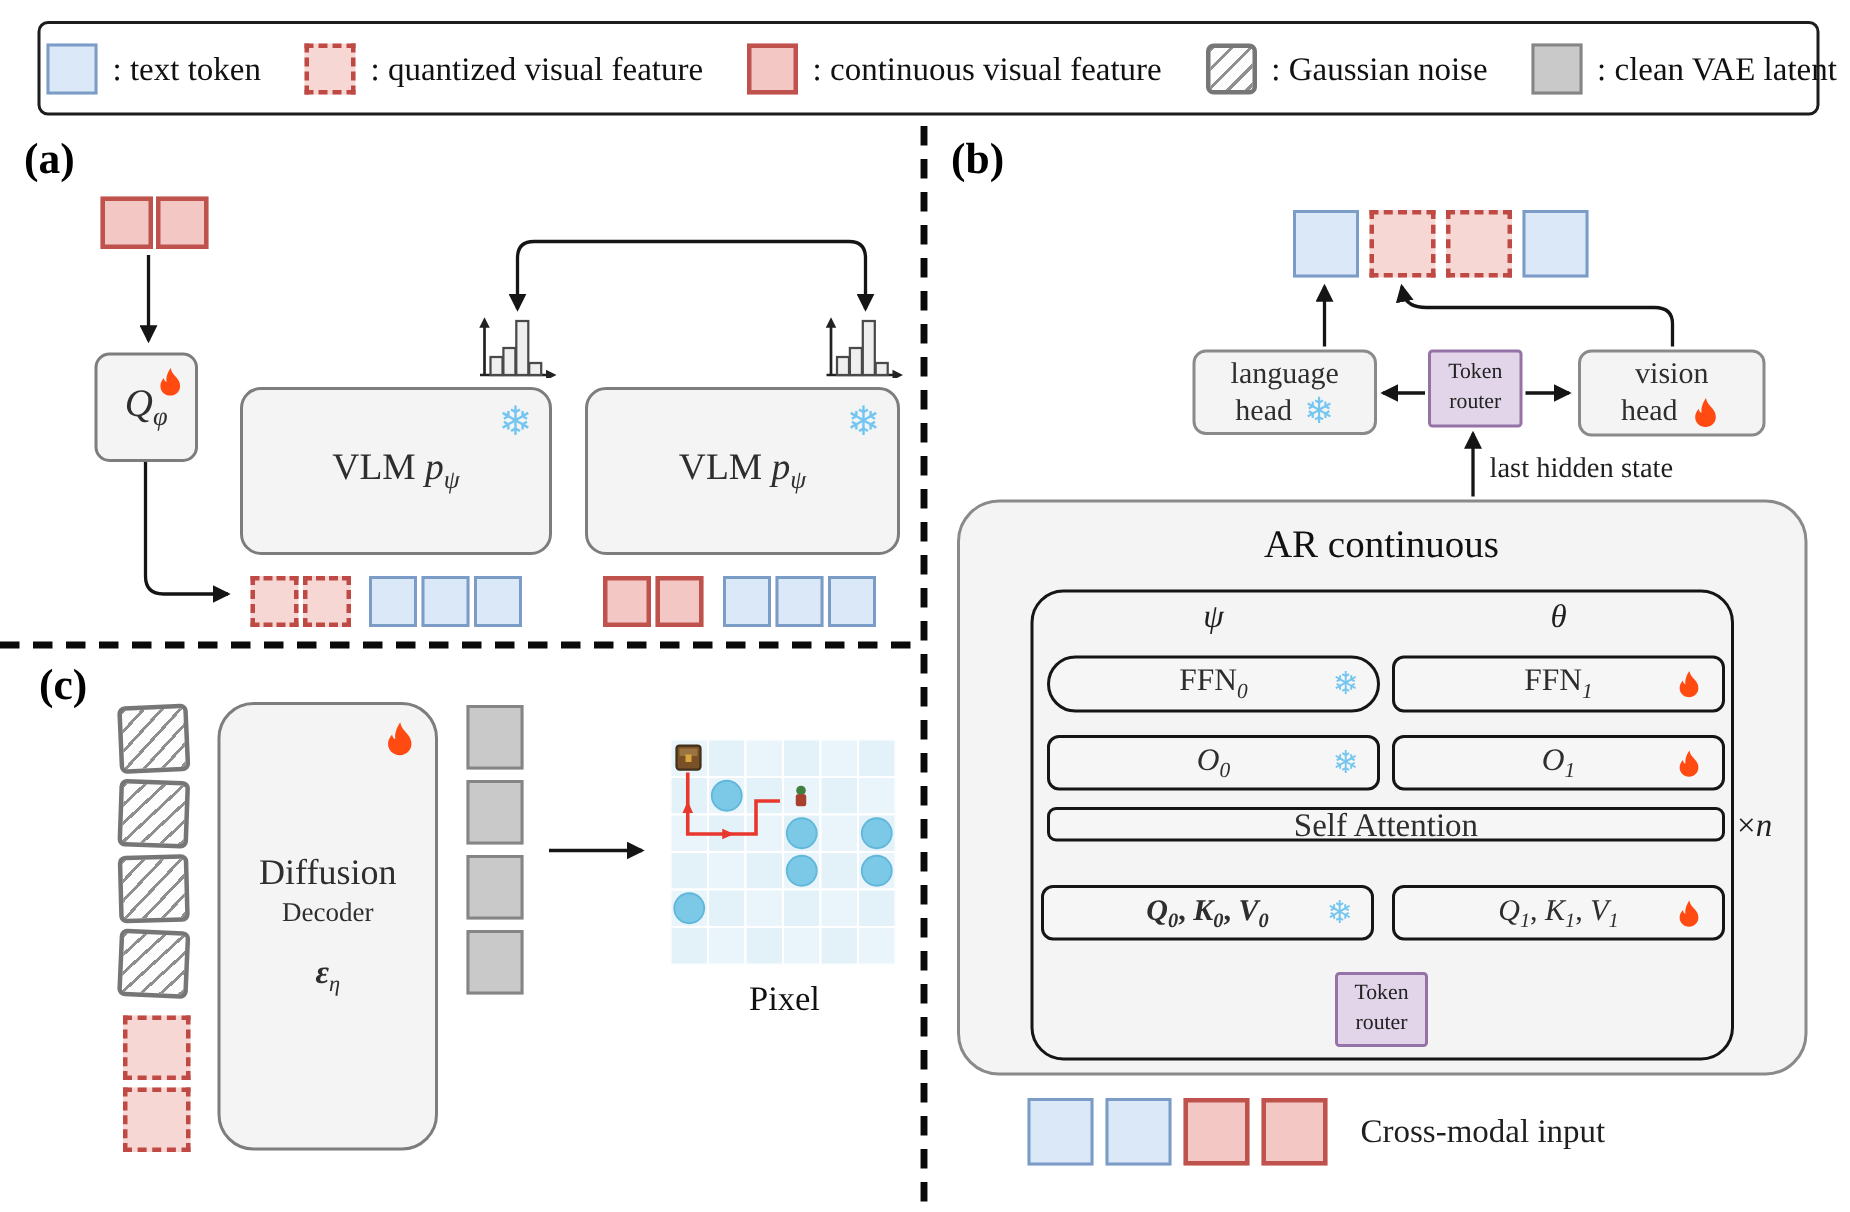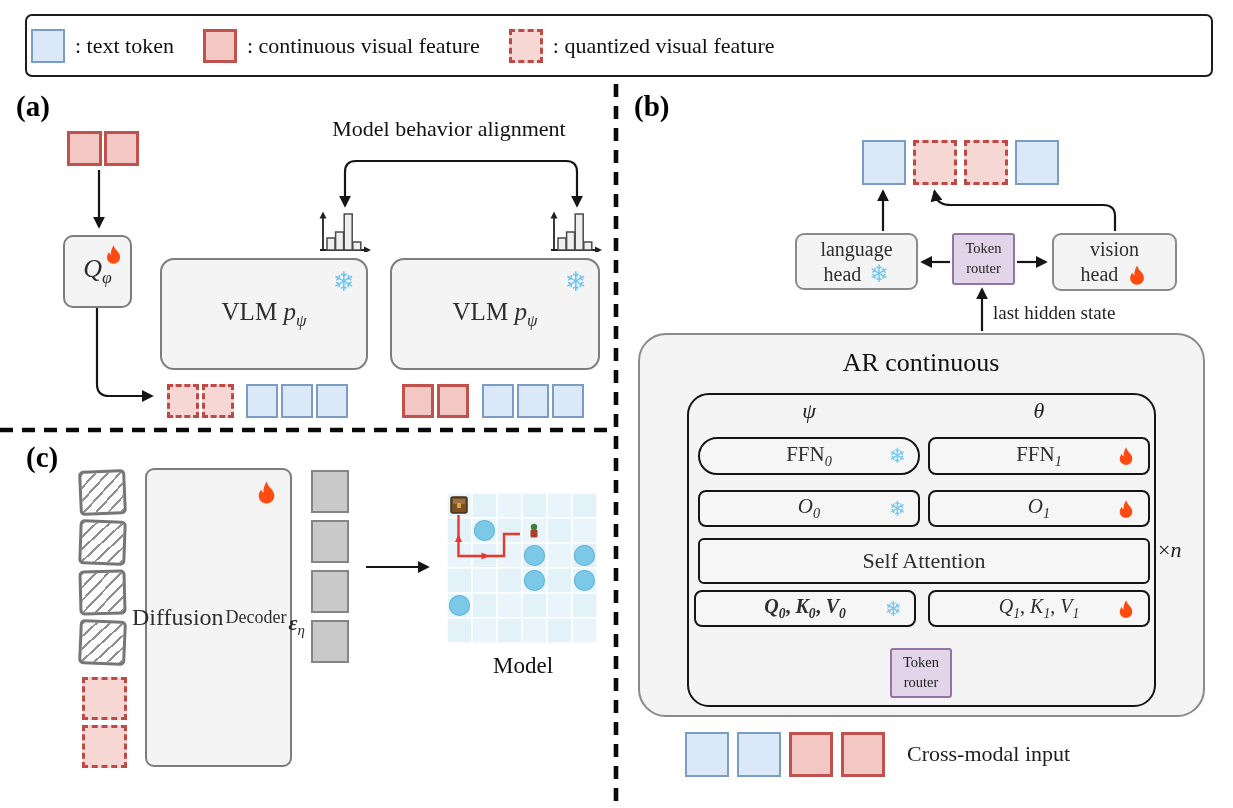--- a/index.html
+++ b/index.html
@@ -51,26 +51,34 @@
 <body>
 
 <div class="canvas">
 
   <div class="legend">
     <div class="li">
       <span class="sw text"></span>
       <span class="llabel">: text token</span>
     </div>
     <div class="li">
+      <span class="sw quantized"></span>
+      <span class="llabel">: quantized visual feature</span>
+    </div>
+    <div class="li">
       <span class="sw visual"></span>
       <span class="llabel">: continuous visual feature</span>
     </div>
     <div class="li">
-      <span class="sw quantized"></span>
-      <span class="llabel">: quantized visual feature</span>
+      <span class="sw noise"></span>
+      <span class="llabel">: Gaussian noise</span>
+    </div>
+    <div class="li">
+      <span class="sw latent"></span>
+      <span class="llabel">: clean VAE latent</span>
     </div>
   </div>
 
   <svg class="overlay" width="1233" height="808">
     <defs>
       <marker id="ah" viewBox="0 0 10 10" refX="8.5" refY="5" markerWidth="12" markerHeight="12" orient="auto-start-reverse" markerUnits="userSpaceOnUse">
         <path d="M0 0 L10 5 L0 10 z" fill="#151515"></path>
       </marker>
     </defs>
     <g stroke="#151515" stroke-width="2.2" fill="none">
@@ -98,21 +106,20 @@
       <div class="tok visual"></div>
     </div>
 
   <div class="box" style="left:63px;top:235px;width:69px;height:73px;border-radius:10px;">
     <span style="font-size:26px;"><span style="font-style: italic;">Q</span><sub style="font-style: italic;">φ</sub></span>
     <svg class="flame" style="position:absolute;top:7px;right:6px;" width="21" height="21" viewBox="0 0 24 24">
       <path d="M12.3 1.5c.6 3.3 2.4 5 4.1 6.9 1.7 1.9 3.1 4 3.1 6.8 0 4.3-3.4 7.3-7.5 7.3s-7.5-3-7.5-7.3c0-2.5 1.3-4.4 2.6-6 .2 1.6.9 2.6 2.1 3-.7-3.5 1-7.6 3.1-10.7z" fill="#ff4a12"></path>
     </svg>
   </div>
 
-  <div class="caption" style="left:296px;top:116px;width:306px;font-size:22px;">Model behavior alignment</div>
 
   <svg class="abs" style="left:318px;top:210px;" width="56" height="42" viewBox="0 0 56 42">
       <path d="M5 40 V8" stroke="#222" stroke-width="1.8" fill="none"></path>
       <path d="M5 1.5 l-3.5 7 h7 z" fill="#222"></path>
       <path d="M2 40 H47" stroke="#222" stroke-width="1.8" fill="none"></path>
       <path d="M53 40 l-7 -3.5 v7 z" fill="#222"></path>
       <rect x="9" y="28" width="8" height="12" fill="#efefef" stroke="#4a4a4a" stroke-width="1.5"></rect>
       <rect x="17.6" y="22" width="8" height="18" fill="#efefef" stroke="#4a4a4a" stroke-width="1.5"></rect>
       <rect x="26.2" y="4" width="8" height="36" fill="#efefef" stroke="#4a4a4a" stroke-width="1.5"></rect>
       <rect x="34.8" y="32" width="8" height="8" fill="#efefef" stroke="#4a4a4a" stroke-width="1.5"></rect>
@@ -213,21 +220,21 @@
     <span><span style="font-style: italic;">O</span><sub style="font-style: italic;">0</sub></span>
     <span class="snow ic">❄</span>
   </div>
   <div class="box dark" style="left:928px;top:490px;width:222px;height:37px;border-radius:8px;font-size:21px;">
     <span><span style="font-style: italic;">O</span><sub style="font-style: italic;">1</sub></span>
     <svg class="flame" style="position:absolute;right:12px;top:50%;transform:translateY(-50%);" width="20" height="20" viewBox="0 0 24 24">
         <path d="M12.3 1.5c.6 3.3 2.4 5 4.1 6.9 1.7 1.9 3.1 4 3.1 6.8 0 4.3-3.4 7.3-7.5 7.3s-7.5-3-7.5-7.3c0-2.5 1.3-4.4 2.6-6 .2 1.6.9 2.6 2.1 3-.7-3.5 1-7.6 3.1-10.7z" fill="#ff4a12"></path>
       </svg>
   </div>
 
-  <div class="box dark" style="left:698px;top:538px;width:452px;height:46px;border-radius:6px;font-size:22px;">
+  <div class="box dark" style="left:698px;top:538px;width:452px;height:23px;border-radius:6px;font-size:22px;">
     <span>Self Attention</span>
   </div>
 
   <div class="box dark" style="left:694px;top:590px;width:222px;height:37px;border-radius:8px;font-size:20px;font-weight:bold;">
     <span><span style="font-style: italic;">Q</span><sub style="font-style: italic;">0</sub><span>, </span><span style="font-style: italic;">K</span><sub style="font-style: italic;">0</sub><span>, </span><span style="font-style: italic;">V</span><sub style="font-style: italic;">0</sub></span>
     <span class="snow ic">❄</span>
   </div>
   <div class="box dark" style="left:928px;top:590px;width:222px;height:37px;border-radius:8px;font-size:20px;">
     <span><span style="font-style: italic;">Q</span><sub style="font-style: italic;">1</sub><span>, </span><span style="font-style: italic;">K</span><sub style="font-style: italic;">1</sub><span>, </span><span style="font-style: italic;">V</span><sub style="font-style: italic;">1</sub></span>
     <svg class="flame" style="position:absolute;right:12px;top:50%;transform:translateY(-50%);" width="20" height="20" viewBox="0 0 24 24">
@@ -256,21 +263,21 @@
       <div class="tok noise"></div>
       <div class="tok noise"></div>
       <div class="tok noise"></div>
       <div class="tok noise"></div>
     </div>
   <div class="col col-cq" style="left:82px;top:677px;">
       <div class="tok quantized"></div>
       <div class="tok quantized"></div>
     </div>
 
-  <div class="box" style="left:145px;top:468px;width:147px;height:299px;border-radius:9px;flex-direction:row;gap:2px;">
+  <div class="box" style="left:145px;top:468px;width:147px;height:299px;border-radius:24px;flex-direction:column;gap:2px;">
     <svg class="flame" style="position:absolute;top:10px;right:11px;" width="25" height="25" viewBox="0 0 24 24">
         <path d="M12.3 1.5c.6 3.3 2.4 5 4.1 6.9 1.7 1.9 3.1 4 3.1 6.8 0 4.3-3.4 7.3-7.5 7.3s-7.5-3-7.5-7.3c0-2.5 1.3-4.4 2.6-6 .2 1.6.9 2.6 2.1 3-.7-3.5 1-7.6 3.1-10.7z" fill="#ff4a12"></path>
       </svg>
     <div style="font-size:24px;">Diffusion</div>
     <div style="font-size:18px;">Decoder</div>
     <div style="font-size:22px;margin-top:14px;"><span style="font-style: italic; font-weight: bold;">ε</span><sub style="font-style: italic;">η</sub></div>
   </div>
 
   <div class="col col-lat" style="left:311px;top:470px;">
       <div class="tok latent"></div>
@@ -329,15 +336,15 @@
         <rect x="10" y="10" width="4" height="5" fill="#d8a43e"></rect>
       </g>
       <g>
         <circle cx="87" cy="34" r="3.2" fill="#3f7f3f"></circle>
         <rect x="83.5" y="36.5" width="7" height="8" rx="1.5" fill="#a8402e"></rect>
       </g>
       <polyline points="11.5,22 11.5,63 57,63 57,41 73,41" fill="none" stroke="#e8372c" stroke-width="2.4"></polyline>
       <path d="M8 49 L11.5 41 L15 49 z" fill="#e8372c"></path>
       <path d="M34.5 59.5 L42.5 63 L34.5 66.5 z" fill="#e8372c"></path>
     </svg>
-  <div class="caption" style="left:463px;top:653px;width:120px;font-size:23px;">Model</div>
+  <div class="caption" style="left:463px;top:653px;width:120px;font-size:23px;">Pixel</div>
 
 </div>
 
 </body></html>

